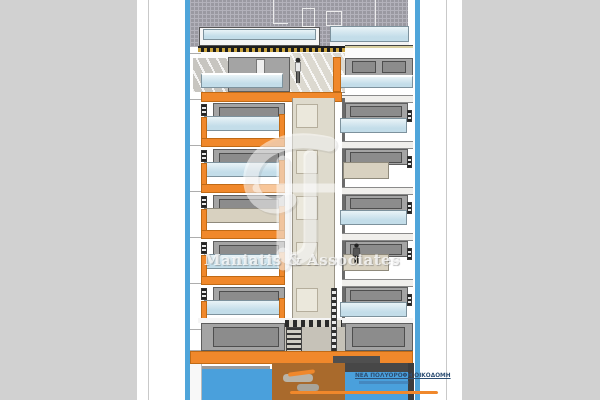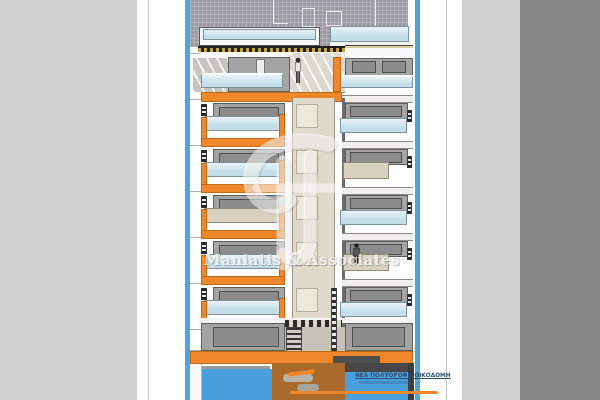--- a/index.html
+++ b/index.html
@@ -1,16 +1,16 @@
 <!DOCTYPE html>
 <html><head>
 <meta charset="utf-8">
 <style>
   html,body{margin:0;padding:0;background:#888;}
-  .canvas{position:relative;width:520px;height:400px;overflow:hidden;
+  .canvas{position:relative;width:600px;height:400px;overflow:hidden;
           background:var(--c-app-bg,#d1d1d1);
           font-family:"DejaVu Sans","Liberation Sans",sans-serif;}
   .abs{position:absolute;}
   .page{position:absolute;left:137px;top:0;width:325px;height:400px;background:var(--c-page,#fff);}
   .page-rule{position:absolute;top:0;width:1px;height:400px;background:var(--c-page-rule,#c9c9c9);}
   .drawing{position:absolute;left:185px;top:0;width:235px;height:400px;background:#fff;overflow:hidden;}
   .frame{position:absolute;top:0;width:5px;height:400px;background:var(--c-frame-blue,#4fa5da);}
   .hatch{background:var(--c-hatch-base,#9a99a1);
     background-image:repeating-linear-gradient(0deg,var(--c-hatch-line,#b3b2bb) 0 1px,transparent 1px 4px),
                      repeating-linear-gradient(90deg,var(--c-hatch-line,#b3b2bb) 0 1px,transparent 1px 4px);}

